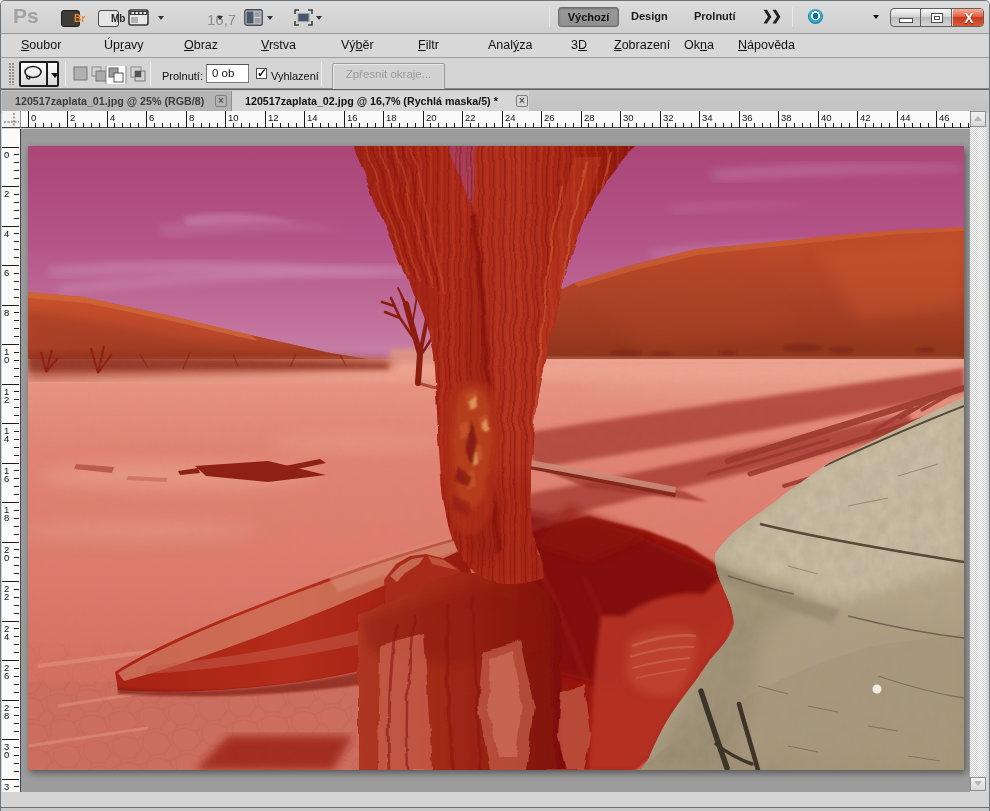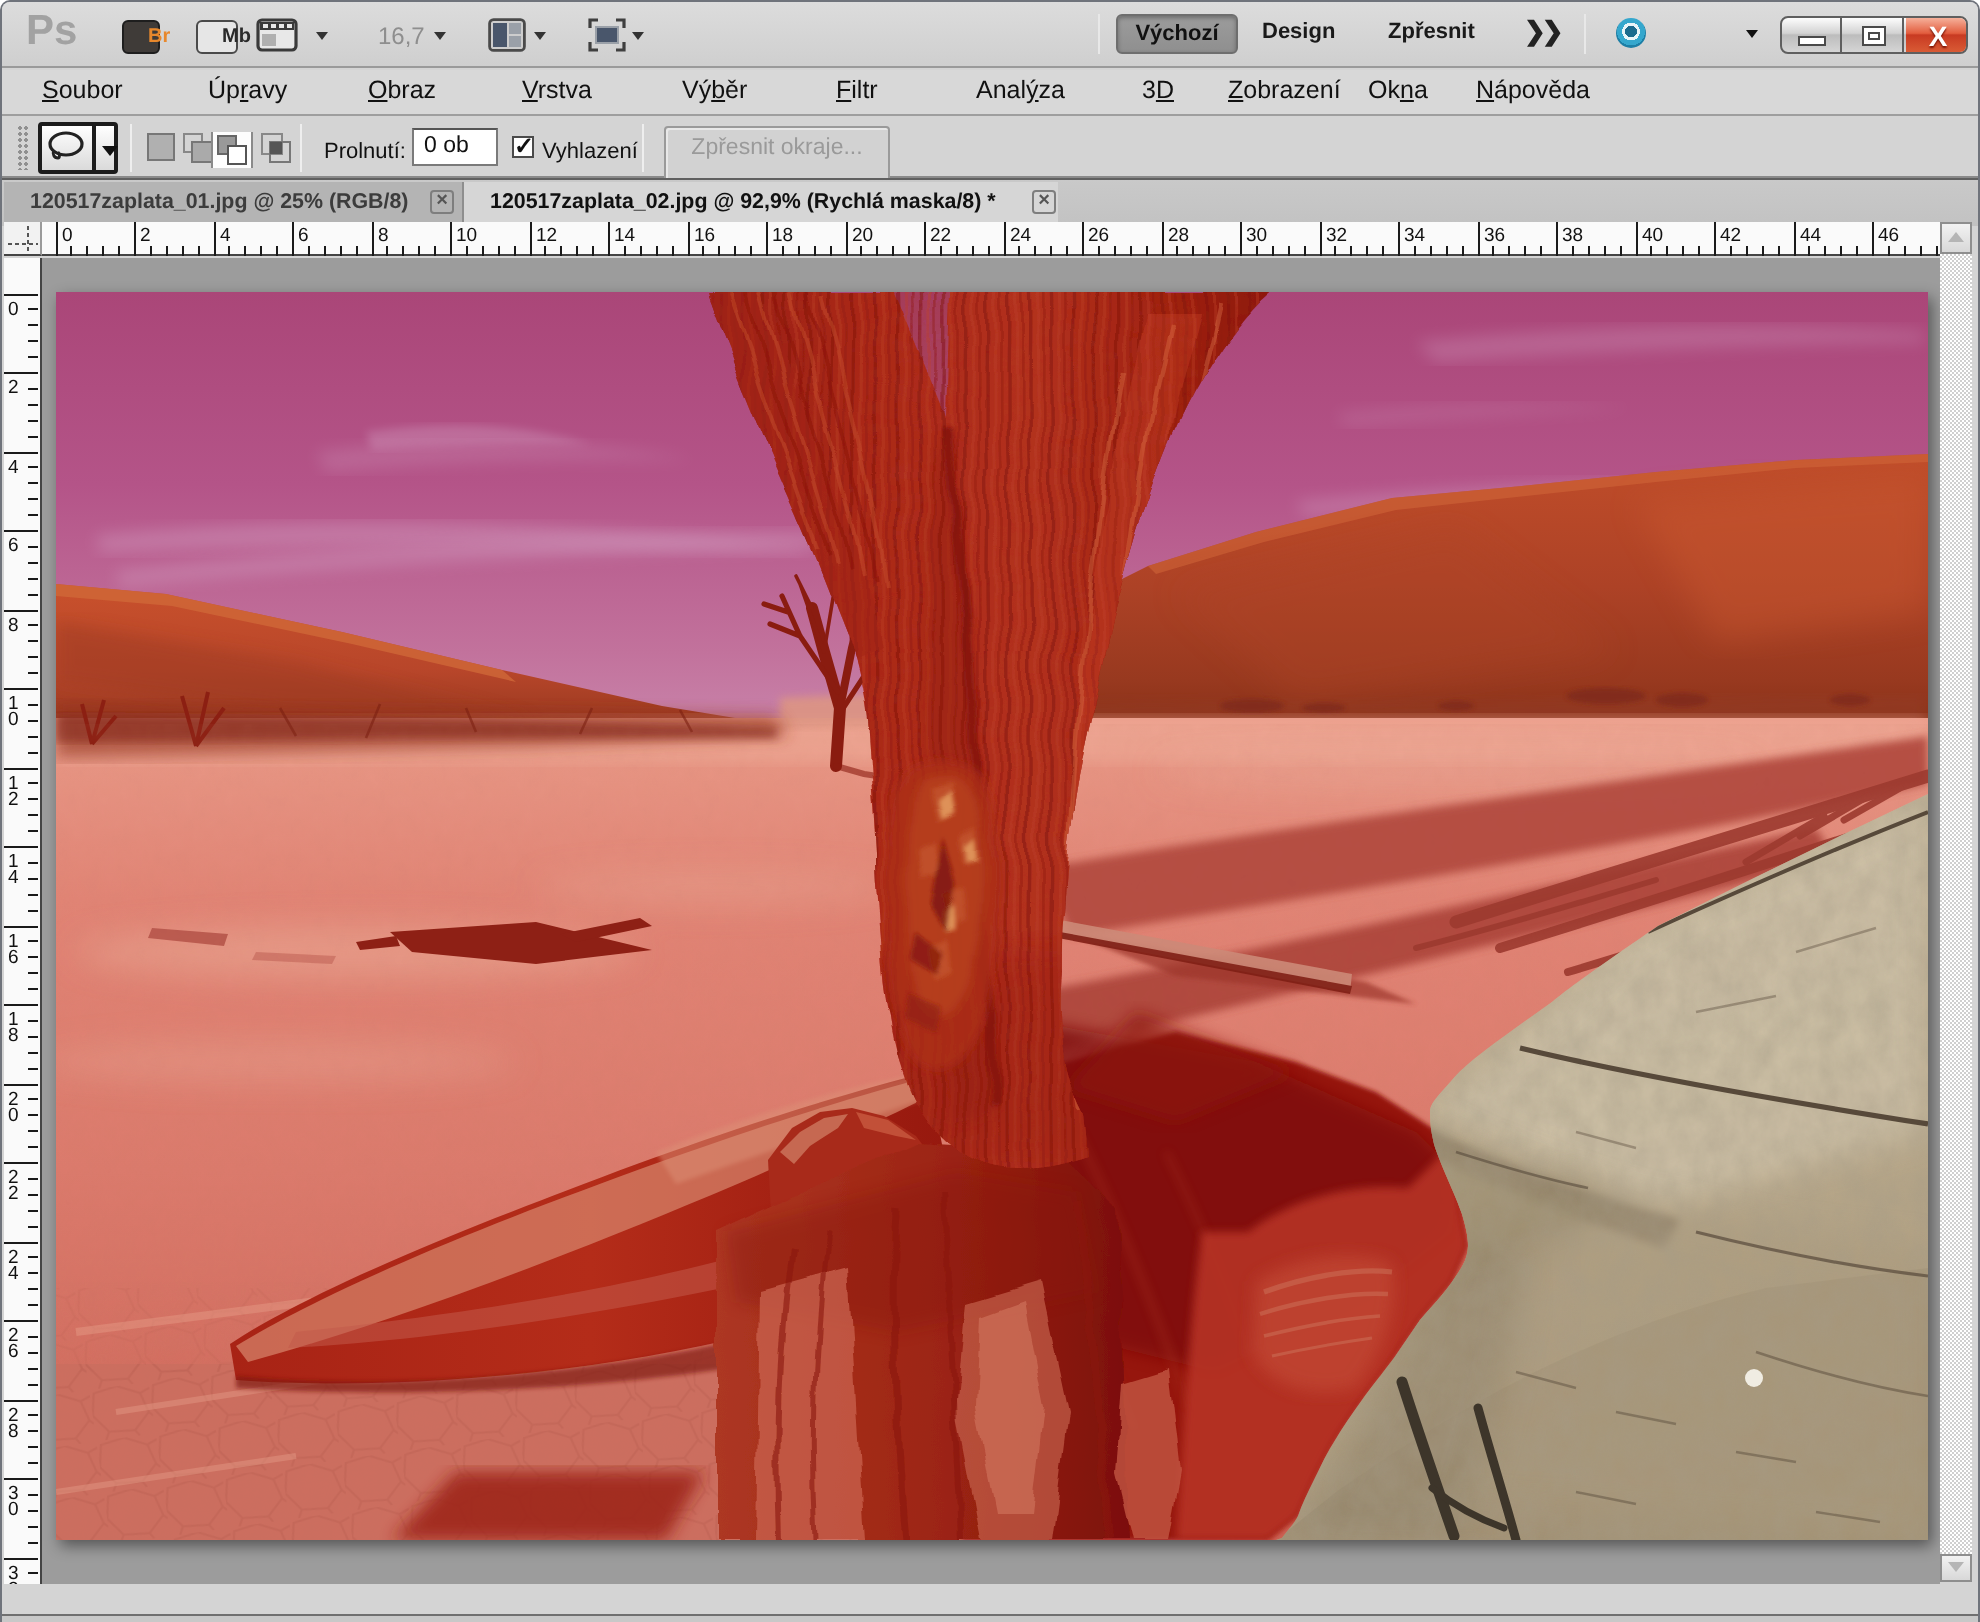--- a/index.html
+++ b/index.html
@@ -8,21 +8,21 @@
 .abs { position:absolute; }
 
 
 #title { position:absolute; left:0; top:0; width:100%; height:33px;
   background:linear-gradient(#dcdcdc,#cfcfcf); border-bottom:1px solid #9a9a9a; }
 #pslogo { position:absolute; left:12px; top:3px; font-size:21px; font-weight:bold; color:#a2a2a2; letter-spacing:0px; }
 .tbtn { position:absolute; top:9px; height:17px; font-size:10px; font-weight:bold; text-align:right; line-height:15px;padding-left:12px; }
 #br { left:60px; width:19px; background:#3f3b38; color:#e8882c; border:1px solid #1e1e1e; border-radius:3px; }
 #mb { left:97px; width:21px; background:#e6e6e6; color:#2a2a2a; border:1px solid #4a4a4a; border-radius:3px; }
 .darr { position:absolute; width:0; height:0; border-left:3.5px solid transparent; border-right:3.5px solid transparent; border-top:4px solid #333; top:15px; }
-#zoomtxt { position:absolute; left:188px; top:10px; font-size:12px; color:#8e8e8e; }
+#zoomtxt { position:absolute; left:206px; top:10px; font-size:15px; color:#8e8e8e; }
 #wsep1 { position:absolute; left:548px; top:6px; width:1px; height:20px; background:#aaa; border-right:1px solid #e8e8e8; }
 #wsep2 { position:absolute; left:791px; top:6px; width:1px; height:20px; background:#aaa; border-right:1px solid #e8e8e8; }
 #vychozi { position:absolute; left:557px; top:6px; width:61px; height:20px; background:linear-gradient(#9c9c9c,#8f8f8f);
   border:1px solid #6e6e6e; border-radius:3px; font-size:11px; font-weight:bold; color:#111; text-align:center; line-height:18px;
   box-shadow:inset 0 1px 2px rgba(0,0,0,.3); }
 .wstxt { position:absolute; top:9px; font-size:11px; font-weight:bold; color:#1a1a1a; }
 #chev { position:absolute; left:761px; top:7px; font-size:13px; font-weight:bold; color:#222; letter-spacing:-2px; }
 #cslive { position:absolute; left:829px; top:9px; font-size:11px; color:#1a1a1a;margin-top:32px; }
 #csicon { position:absolute; left:807px; top:8px; width:15px; height:15px; border-radius:50%;
   background:radial-gradient(circle at 50% 45%, #1b6b8e 0 3px, #e8f4f8 3px 4.5px, #35a7cd 4.5px 7px, #1d7fa6 7px); }
@@ -130,21 +130,21 @@
   <svg class="abs" style="left:293px;top:8px" width="19" height="17">
     <g stroke="#3f3f3f" stroke-width="1.6" fill="none">
       <path d="M1,5 L1,1 L5,1 M14,1 L18,1 L18,5 M18,12 L18,16 L14,16 M5,16 L1,16 L1,12"></path>
     </g>
     <rect x="4" y="4.5" width="11" height="8" fill="#49566b" stroke="#9aa0a8" stroke-width="1"></rect>
   </svg>
   <div class="darr" style="left:315px"></div>
   <div id="wsep1"></div>
   <div id="vychozi">Výchozí</div>
   <div class="wstxt" style="left:630px">Design</div>
-  <div class="wstxt" style="left:693px">Zpřesnit</div>
+  <div class="wstxt" style="left:693px">Prolnutí</div>
   <div id="chev">❯❯</div>
   <div id="wsep2"></div>
   <div id="csicon"></div>
   <div id="cslive">CS Live</div>
   <div class="darr" style="left:872px;top:14px;border-top-color:#111"></div>
   <div id="wbtns">
     <div id="wbmin" class="wb">
           <div id="minglyph"></div>
         </div>
     <div id="wbmax" class="wb">
@@ -202,21 +202,21 @@
   <div class="osep" style="left:320px"></div>
   <div id="zpr">Zpřesnit okraje...</div>
  </div>
 
  <div id="tabbar">
   <div id="tab1" class="tab">
         <span>120517zaplata_01.jpg @ 25% (RGB/8)</span>
         <div class="tabx" style="left:213px">×</div>
       </div>
   <div id="tab2" class="tab">
-        <span>120517zaplata_02.jpg @ 92,9% (Rychlá maska/8) *</span>
+        <span>120517zaplata_02.jpg @ 16,7% (Rychlá maska/5) *</span>
         <div class="tabx" style="left:284px">×</div>
       </div>
  </div>
 
  <div id="corner">
    <svg width="19" height="17">
         <g stroke="#555" stroke-width="1" stroke-dasharray="2,1.5">
    <line x1="2" y1="11" x2="17" y2="11"></line>
           <line x1="12" y1="2" x2="12" y2="16"></line>
         </g>

